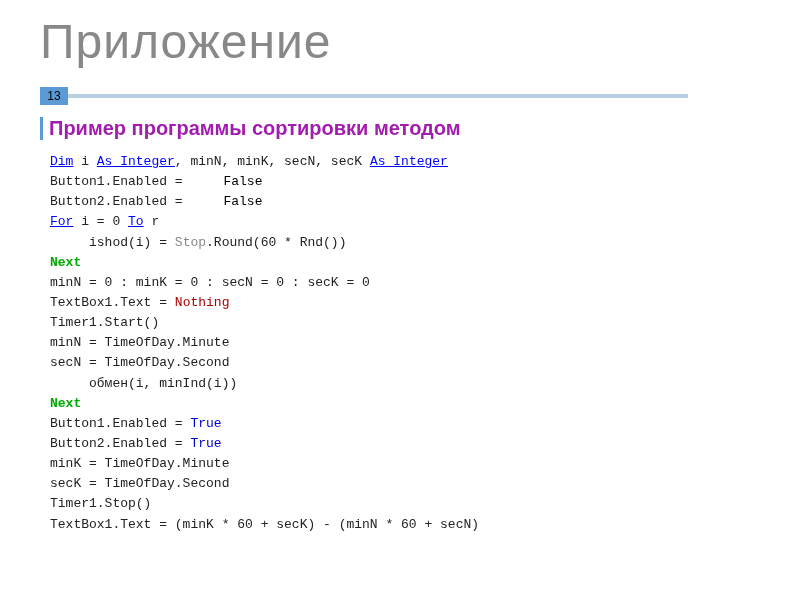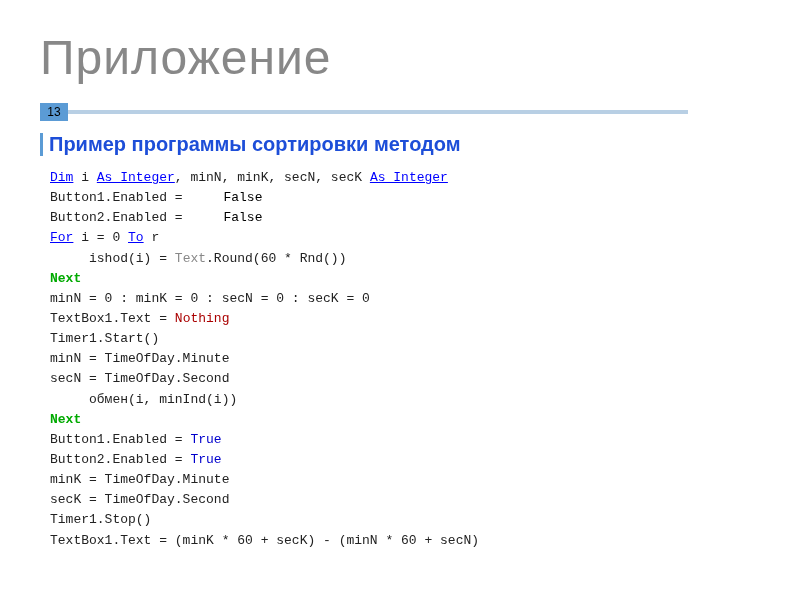--- a/index.html
+++ b/index.html
@@ -9,21 +9,21 @@
       height: 600px;
       background: #fff;
       font-family: 'Arial', sans-serif;
       overflow: hidden;
     }
 
     .slide {
       width: 728px;
       height: 600px;
       background: #fff;
-      padding: 30px 40px 20px 40px;
+      padding: 14px 40px 20px 40px;
       position: relative;
     }
 
     .title {
       font-size: 48px;
       font-weight: 300;
       color: #888;
       margin-bottom: 18px;
       letter-spacing: 1px;
     }
@@ -46,21 +46,21 @@
     .blue-line {
       flex: 1;
       height: 4px;
       background: #b8cfe4;
       margin-left: 0;
     }
 
     .subtitle {
       font-size: 20px;
       font-weight: bold;
-      color: #1d4ed8;
+      color: #a21caf;
       margin-bottom: 12px;
       border-left: 3px solid #5b9bd5;
       padding-left: 6px;
     }
 
     .code-block {
       font-family: 'Courier New', Courier, monospace;
       font-size: 13px;
       line-height: 1.55;
       color: #222;
@@ -100,21 +100,21 @@
 
     <span class="code-line">
       Button2.Enabled = <span class="val-false">False</span>
     </span>
 
     <span class="code-line">
       <span class="kw">For</span> i = 0 <span class="kw">To</span> r
     </span>
 
     <span class="code-line">
-      &nbsp;&nbsp;&nbsp;&nbsp;&nbsp;ishod(i) = <span class="math-kw">Text</span>.Round(60 * Rnd())
+      &nbsp;&nbsp;&nbsp;&nbsp;&nbsp;ishod(i) = <span class="math-kw">Stop</span>.Round(60 * Rnd())
     </span>
 
     <span class="code-line">
       <span class="kw-next">Next</span>
     </span>
 
     <span class="code-line">
       minN = 0 : minK = 0 : secN = 0 : secK = 0
     </span>
 

